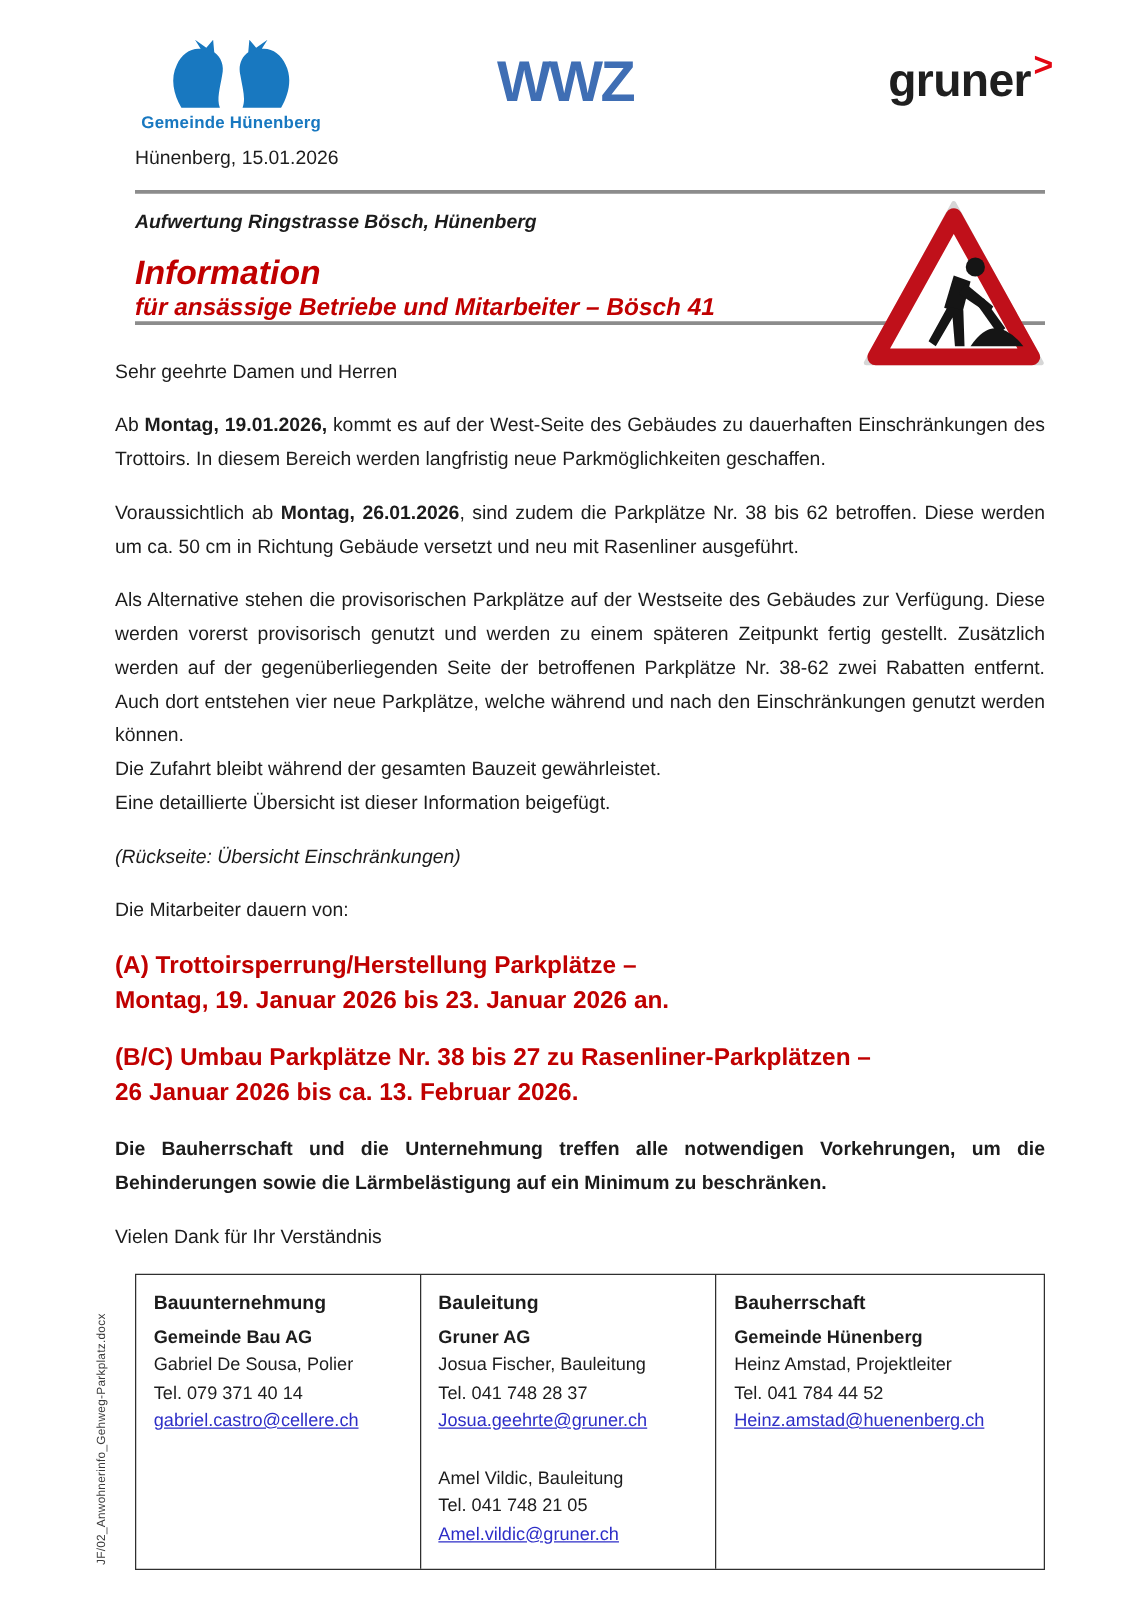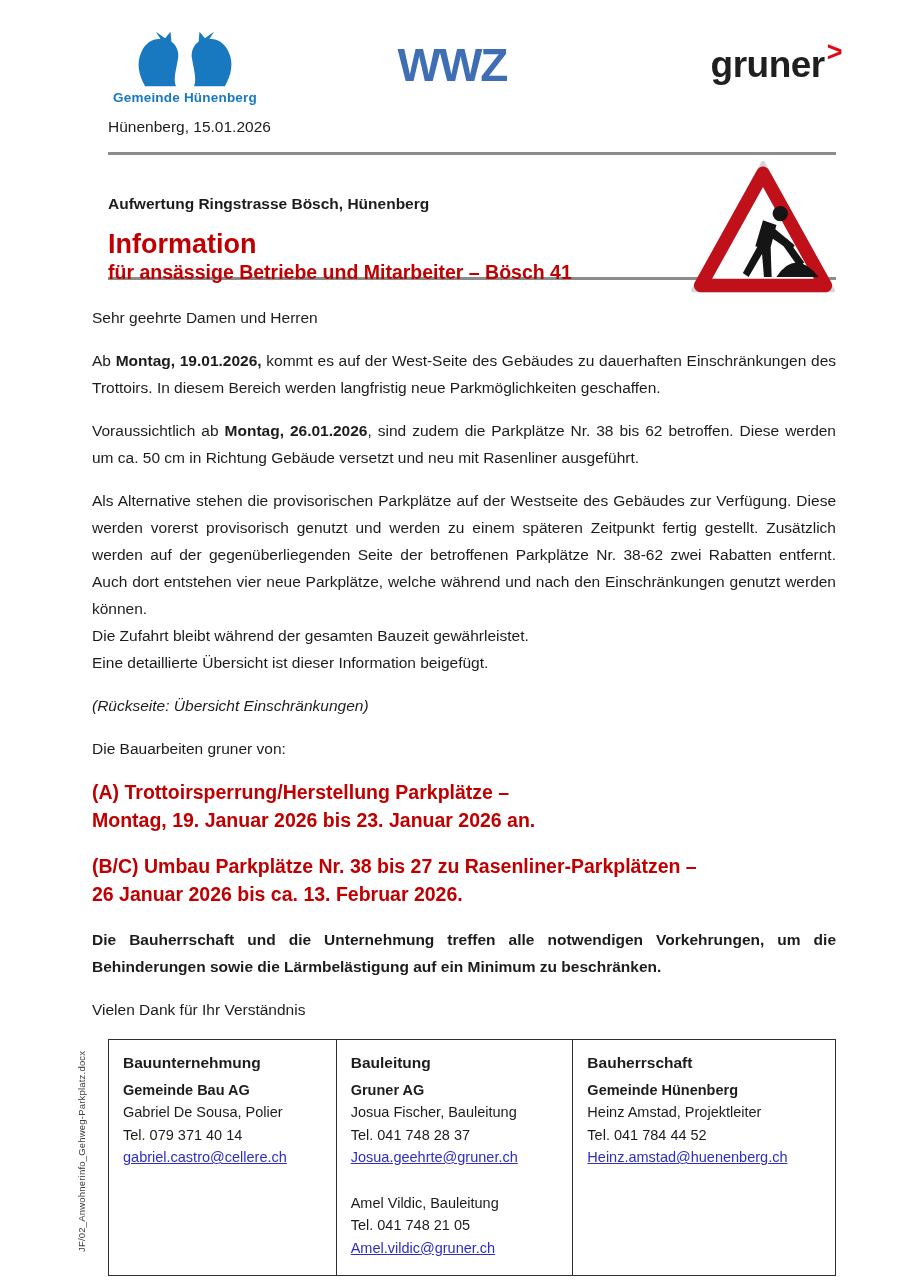--- a/index.html
+++ b/index.html
@@ -14,21 +14,21 @@
   .gemeinde-label { font-size:13.5px; font-weight:bold; color:#1878c0; margin-top:2px; letter-spacing:.2px; }
   .logo-wwz { position:absolute; left:50%; transform:translateX(-50%); top:38px; font-size:46px; font-weight:bold; color:#3f6eb4; letter-spacing:-2px; }
   .logo-gruner { position:absolute; right:64px; top:44px; font-size:37px; font-weight:bold; color:#1f1f1f; letter-spacing:-.5px; }
   .gruner-arrow { color:#e30613; font-size:27px; font-weight:bold; vertical-align:top; position:relative; top:-7px; left:2px; }
   .date-line { position:absolute; left:108px; top:118px; font-size:15.5px; }
 
   
   .rule { height:3px; background:#8c8c8c; margin:0 68px 0 108px; }
 
   
-  .title-block { position:relative; height:122px; margin:0 68px 0 108px; padding-top:40px; }
+  .title-block { position:relative; height:102px; margin:0 68px 0 108px; padding-top:14px;font-style:italic; }
   .project-line { font-size:15.5px; font-weight:bold; margin-bottom:16px; }
   .red-title { color:#c00000; font-weight:bold; font-size:27px; line-height:30px; }
   .red-subtitle { color:#c00000; font-weight:bold; font-size:19.5px; line-height:27px; }
   .sign { position:absolute; right:-6px; top:2px; width:158px; height:142px; z-index:2; }
 
   
   .main { padding:24px 68px 0 92px; font-size:15.5px; line-height:27px; }
   .main p { margin:0 0 16px; }
   .just { text-align:justify; }
   .note { font-style:italic; margin:10px 0 16px; }
@@ -98,21 +98,21 @@
     <p class="just"><span>Ab </span><b>Montag, 19.01.2026,</b><span> kommt es auf der West-Seite des Gebäudes zu dauerhaften Einschränkungen des Trottoirs. In diesem Bereich werden langfristig neue Parkmöglichkeiten geschaffen.</span></p>
 
     <p class="just"><span>Voraussichtlich ab </span><b>Montag, 26.01.2026</b><span>, sind zudem die Parkplätze Nr. 38 bis 62 betroffen. Diese werden um ca. 50 cm in Richtung Gebäude versetzt und neu mit Rasenliner ausgeführt.</span></p>
 
     <div class="just">Als Alternative stehen die provisorischen Parkplätze auf der Westseite des Gebäudes zur Verfügung. Diese werden vorerst provisorisch genutzt und werden zu einem späteren Zeitpunkt fertig gestellt. Zusätzlich werden auf der gegenüberliegenden Seite der betroffenen Parkplätze Nr. 38-62 zwei Rabatten entfernt. Auch dort entstehen vier neue Parkplätze, welche während und nach den Einschränkungen genutzt werden können.</div>
     <div>Die Zufahrt bleibt während der gesamten Bauzeit gewährleistet.</div>
     <p>Eine detaillierte Übersicht ist dieser Information beigefügt.</p>
 
     <p class="note">(Rückseite: Übersicht Einschränkungen)</p>
 
-    <p>Die Bauarbeiten gruner von:</p>
+    <p>Die Mitarbeiter dauern von:</p>
 
     <div class="red-heading">
       <div>(A) Trottoirsperrung/Herstellung Parkplätze –</div>
       <div>Montag, 19. Januar 2026 bis 23. Januar 2026 an.</div>
     </div>
 
     <div class="red-heading">
       <div>(B/C) Umbau Parkplätze Nr. 38 bis 27 zu Rasenliner-Parkplätzen –</div>
       <div>26 Januar 2026 bis ca. 13. Februar 2026.</div>
     </div>

